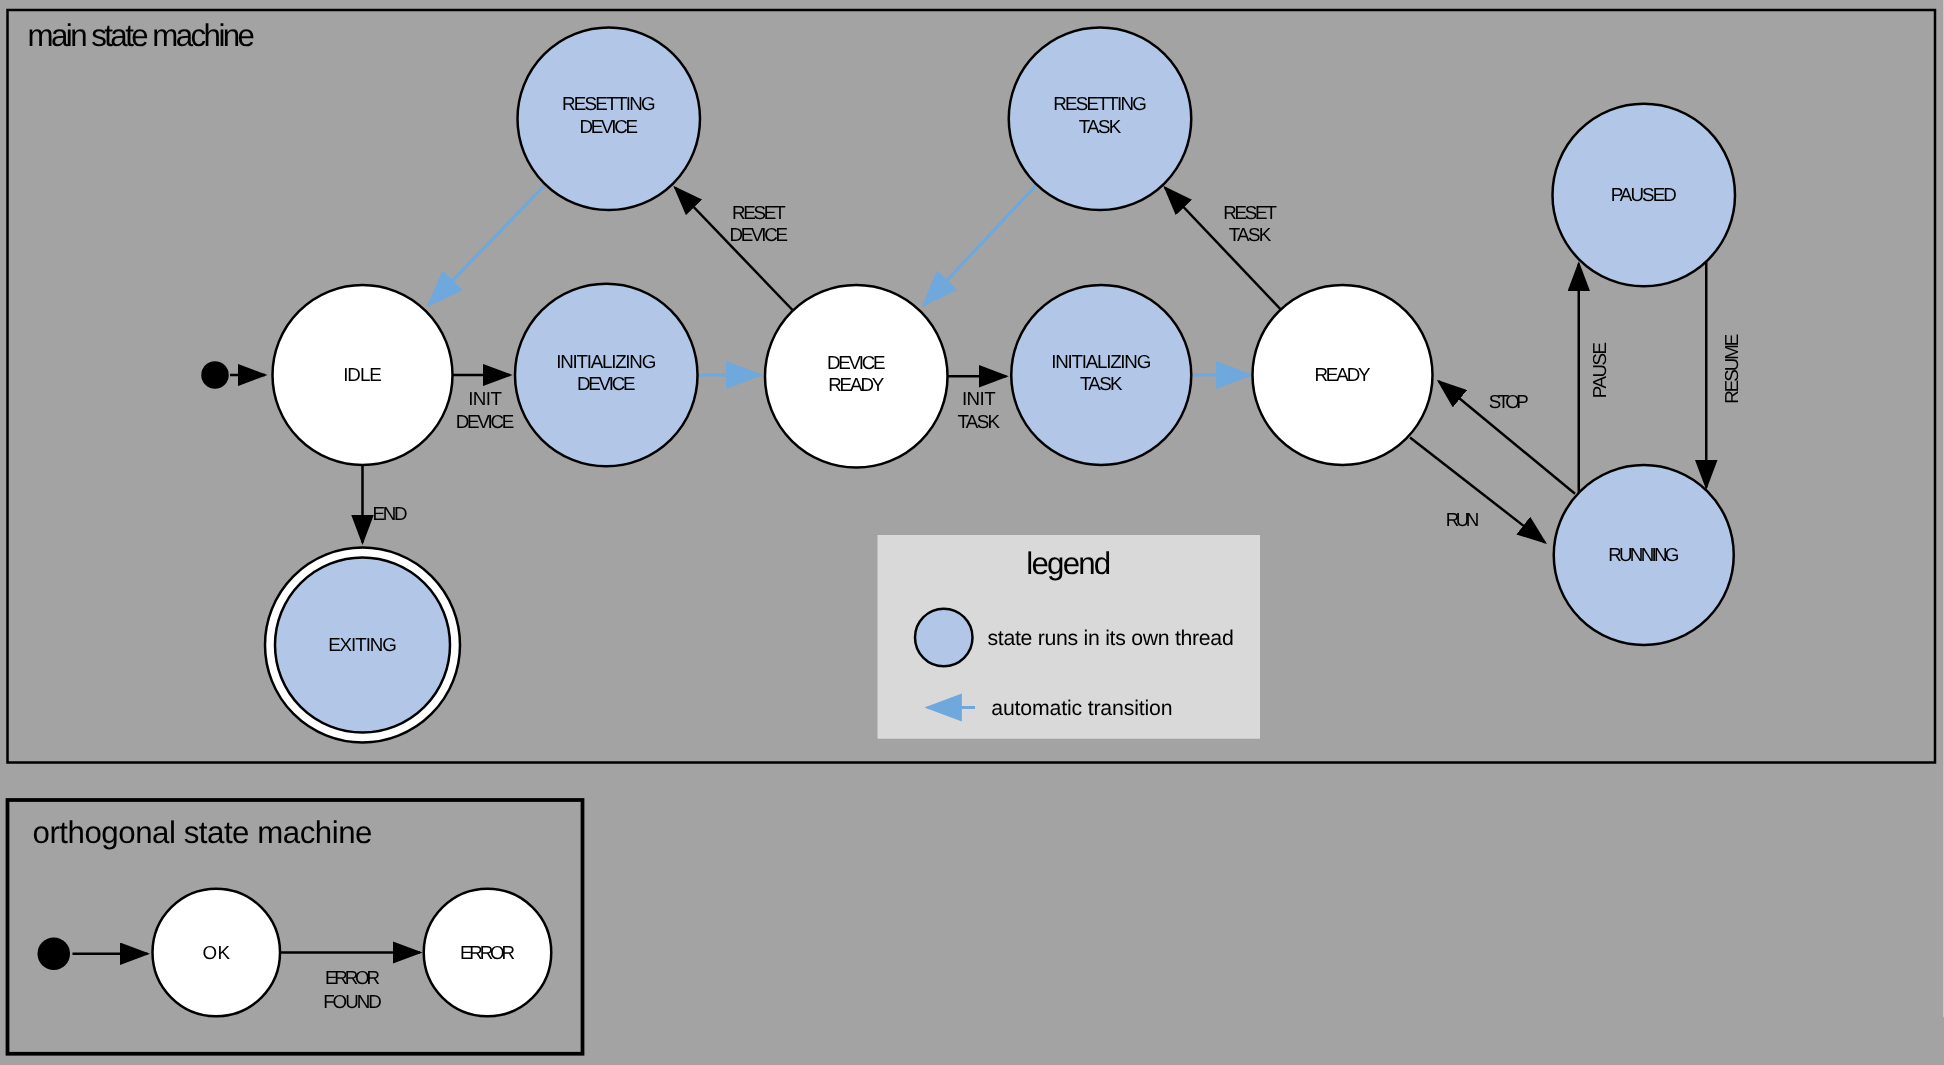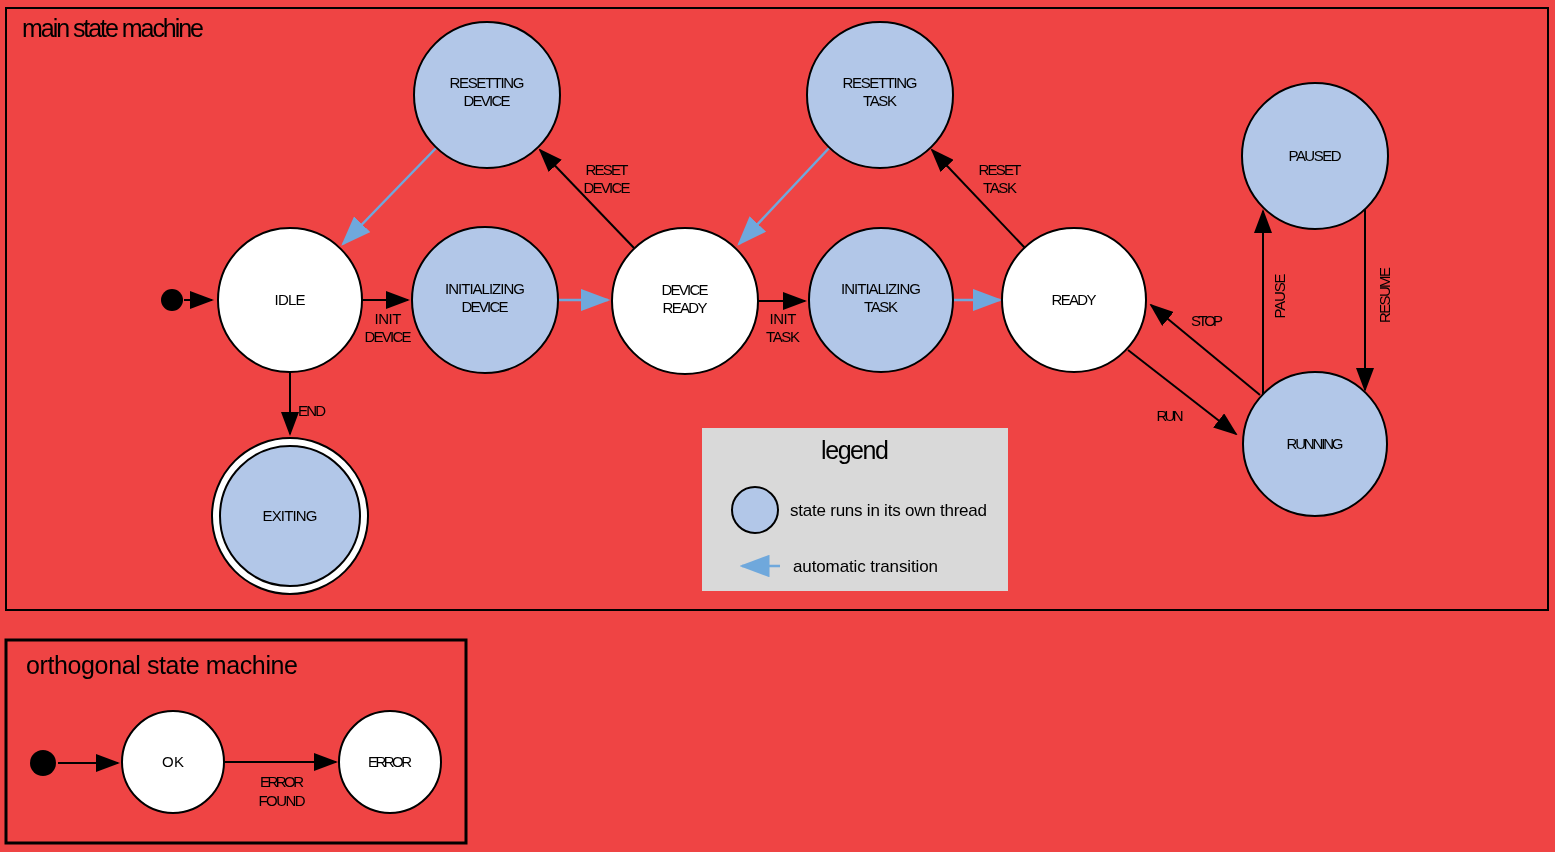--- a/index.html
+++ b/index.html
@@ -1,16 +1,16 @@
 <!DOCTYPE html>
 <html><head>
 <meta charset="utf-8">
 <style>
   html, body { margin: 0; padding: 0; background: #ffffff; }
-  .stage { position: relative; width: 1555px; height: 852px; background: #ef4444; }
+  .stage { position: relative; width: 1555px; height: 852px; background: #a3a3a3; }
   svg { display: block; }
   text {
     font-family: "Liberation Sans", sans-serif;
     fill: #000000;
   }
   .panel-title { font-size: 25px; }
   .legend-title { font-size: 25px; text-anchor: middle; }
   .legend-text { font-size: 17px; }
   .node-label { font-size: 15px; text-anchor: middle; }
   .edge-label { font-size: 15px; text-anchor: middle; }

